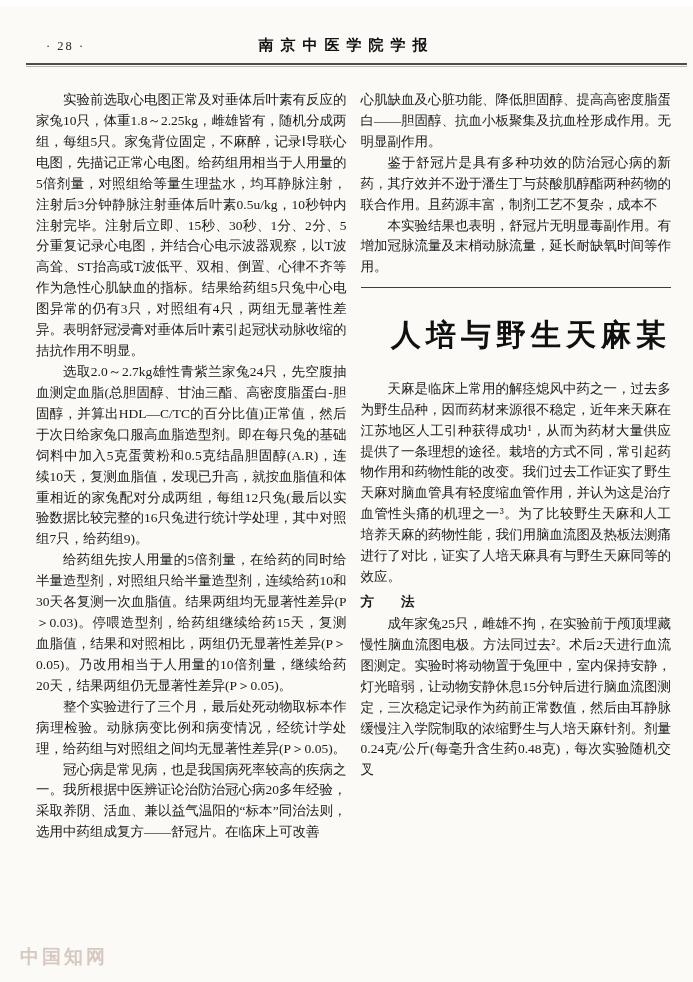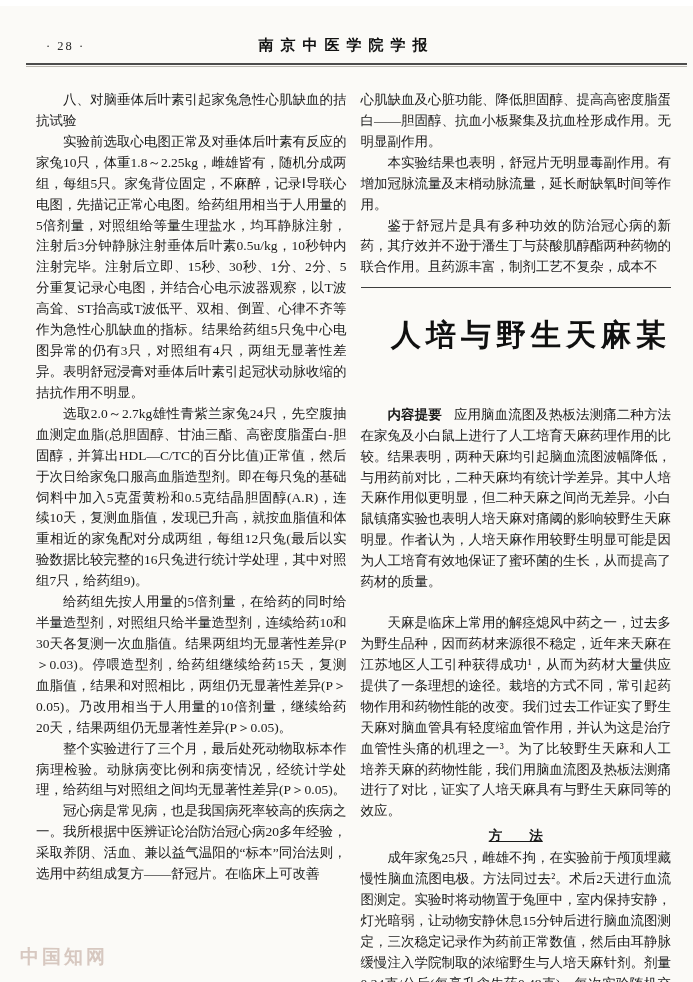--- a/index.html
+++ b/index.html
@@ -44,23 +44,22 @@
     font-size: 13.5px;
     line-height: 1.55;
     text-align: justify;
     color: #1a1a1a;
   }
   .col p { margin: 0; text-indent: 2em; }
   .col p.cont { text-indent: 0; }
   .sec-heading {
     margin: 1px 0;
     font-size: 13.5px; font-weight: bold;
-    text-align: center; text-indent: 0 !important;
+    text-indent: 0 !important;
     letter-spacing: 2px;
-    text-decoration: underline;
   }
   .method-heading { letter-spacing: 0; margin-top: 4px; }
   
   .article-divider {
     border: none;
     border-top: 1.6px solid #3d3d3d;
     margin: 9px 0 0 0;
   }
   .article-title {
     margin: 24px 0 0 0;
@@ -90,38 +89,36 @@
 
   <div class="hdr">
     <span class="pageno">· 28 ·</span>
     <div class="journal">南京中医学院学报</div>
     <div class="hdr-rule"></div>
   </div>
 
   <main class="columns">
 
     <section class="col">
-      <p>八、对脑垂体后叶素引起家兔急性心肌缺血的拮抗试验</p>
       <p>实验前选取心电图正常及对垂体后叶素有反应的家兔10只，体重1.8～2.25kg，雌雄皆有，随机分成两组，每组5只。家兔背位固定，不麻醉，记录Ⅰ导联心电图，先描记正常心电图。给药组用相当于人用量的5倍剂量，对照组给等量生理盐水，均耳静脉注射，注射后3分钟静脉注射垂体后叶素0.5u/kg，10秒钟内注射完毕。注射后立即、15秒、30秒、1分、2分、5分重复记录心电图，并结合心电示波器观察，以T波高耸、ST抬高或T波低平、双相、倒置、心律不齐等作为急性心肌缺血的指标。结果给药组5只兔中心电图异常的仍有3只，对照组有4只，两组无显著性差异。表明舒冠浸膏对垂体后叶素引起冠状动脉收缩的拮抗作用不明显。</p>
       <p>选取2.0～2.7kg雄性青紫兰家兔24只，先空腹抽血测定血脂(总胆固醇、甘油三酯、高密度脂蛋白-胆固醇，并算出HDL—C/TC的百分比值)正常值，然后于次日给家兔口服高血脂造型剂。即在每只兔的基础饲料中加入5克蛋黄粉和0.5克结晶胆固醇(A.R)，连续10天，复测血脂值，发现已升高，就按血脂值和体重相近的家兔配对分成两组，每组12只兔(最后以实验数据比较完整的16只兔进行统计学处理，其中对照组7只，给药组9)。</p>
       <p>给药组先按人用量的5倍剂量，在给药的同时给半量造型剂，对照组只给半量造型剂，连续给药10和30天各复测一次血脂值。结果两组均无显著性差异(P＞0.03)。停喂造型剂，给药组继续给药15天，复测血脂值，结果和对照相比，两组仍无显著性差异(P＞0.05)。乃改用相当于人用量的10倍剂量，继续给药20天，结果两组仍无显著性差异(P＞0.05)。</p>
       <p>整个实验进行了三个月，最后处死动物取标本作病理检验。动脉病变比例和病变情况，经统计学处理，给药组与对照组之间均无显著性差异(P＞0.05)。</p>
       <p>冠心病是常见病，也是我国病死率较高的疾病之一。我所根据中医辨证论治防治冠心病20多年经验，采取养阴、活血、兼以益气温阳的“标本”同治法则，选用中药组成复方——舒冠片。在临床上可改善</p>
     </section>
 
     <section class="col">
       <p class="cont">心肌缺血及心脏功能、降低胆固醇、提高高密度脂蛋白——胆固醇、抗血小板聚集及抗血栓形成作用。无明显副作用。</p>
+      <p>鉴于舒冠片是具有多种功效的防治冠心病的新药，其疗效并不逊于潘生丁与菸酸肌醇酯两种药物的联合作用。且药源丰富，制剂工艺不复杂，成本不</p>
       <p>本实验结果也表明，舒冠片无明显毒副作用。有增加冠脉流量及末梢动脉流量，延长耐缺氧时间等作用。</p>
-      <p>鉴于舒冠片是具有多种功效的防治冠心病的新药，其疗效并不逊于潘生丁与菸酸肌醇酯两种药物的联合作用。且药源丰富，制剂工艺不复杂，成本不</p>
 
       <hr class="article-divider">
 
       <h1 class="article-title">人培与野生天麻某</h1>
 
-      <p class="abstract"><b>内容提要</b><span>应用脑血流图及热板法测痛二种方法在家兔及小白鼠上进行了人工培育天麻药理作用的比较。结果表明，两种天麻均引起脑血流图波幅降低，与用药前对比，二种天麻均有统计学差异。其中人培天麻作用似更明显，但二种天麻之间尚无差异。小白鼠镇痛实验也表明人培天麻对痛阈的影响较野生天麻明显。作者认为，人培天麻作用较野生明显可能是因为人工培育有效地保证了蜜环菌的生长，从而提高了药材的质量。</span></p>
 
       <p style="margin-top:20px;">天麻是临床上常用的解痉熄风中药之一，过去多为野生品种，因而药材来源很不稳定，近年来天麻在江苏地区人工引种获得成功¹，从而为药材大量供应提供了一条理想的途径。栽培的方式不同，常引起药物作用和药物性能的改变。我们过去工作证实了野生天麻对脑血管具有轻度缩血管作用，并认为这是治疗血管性头痛的机理之一³。为了比较野生天麻和人工培养天麻的药物性能，我们用脑血流图及热板法测痛进行了对比，证实了人培天麻具有与野生天麻同等的效应。</p>
 
       <h3 class="sec-heading method-heading">方　　法</h3>
 
       <p>成年家兔25只，雌雄不拘，在实验前于颅顶埋藏慢性脑血流图电极。方法同过去²。术后2天进行血流图测定。实验时将动物置于兔匣中，室内保持安静，灯光暗弱，让动物安静休息15分钟后进行脑血流图测定，三次稳定记录作为药前正常数值，然后由耳静脉缓慢注入学院制取的浓缩野生与人培天麻针剂。剂量0.24克/公斤(每毫升含生药0.48克)，每次实验随机交叉</p>
     </section>
 
   </main>
 

